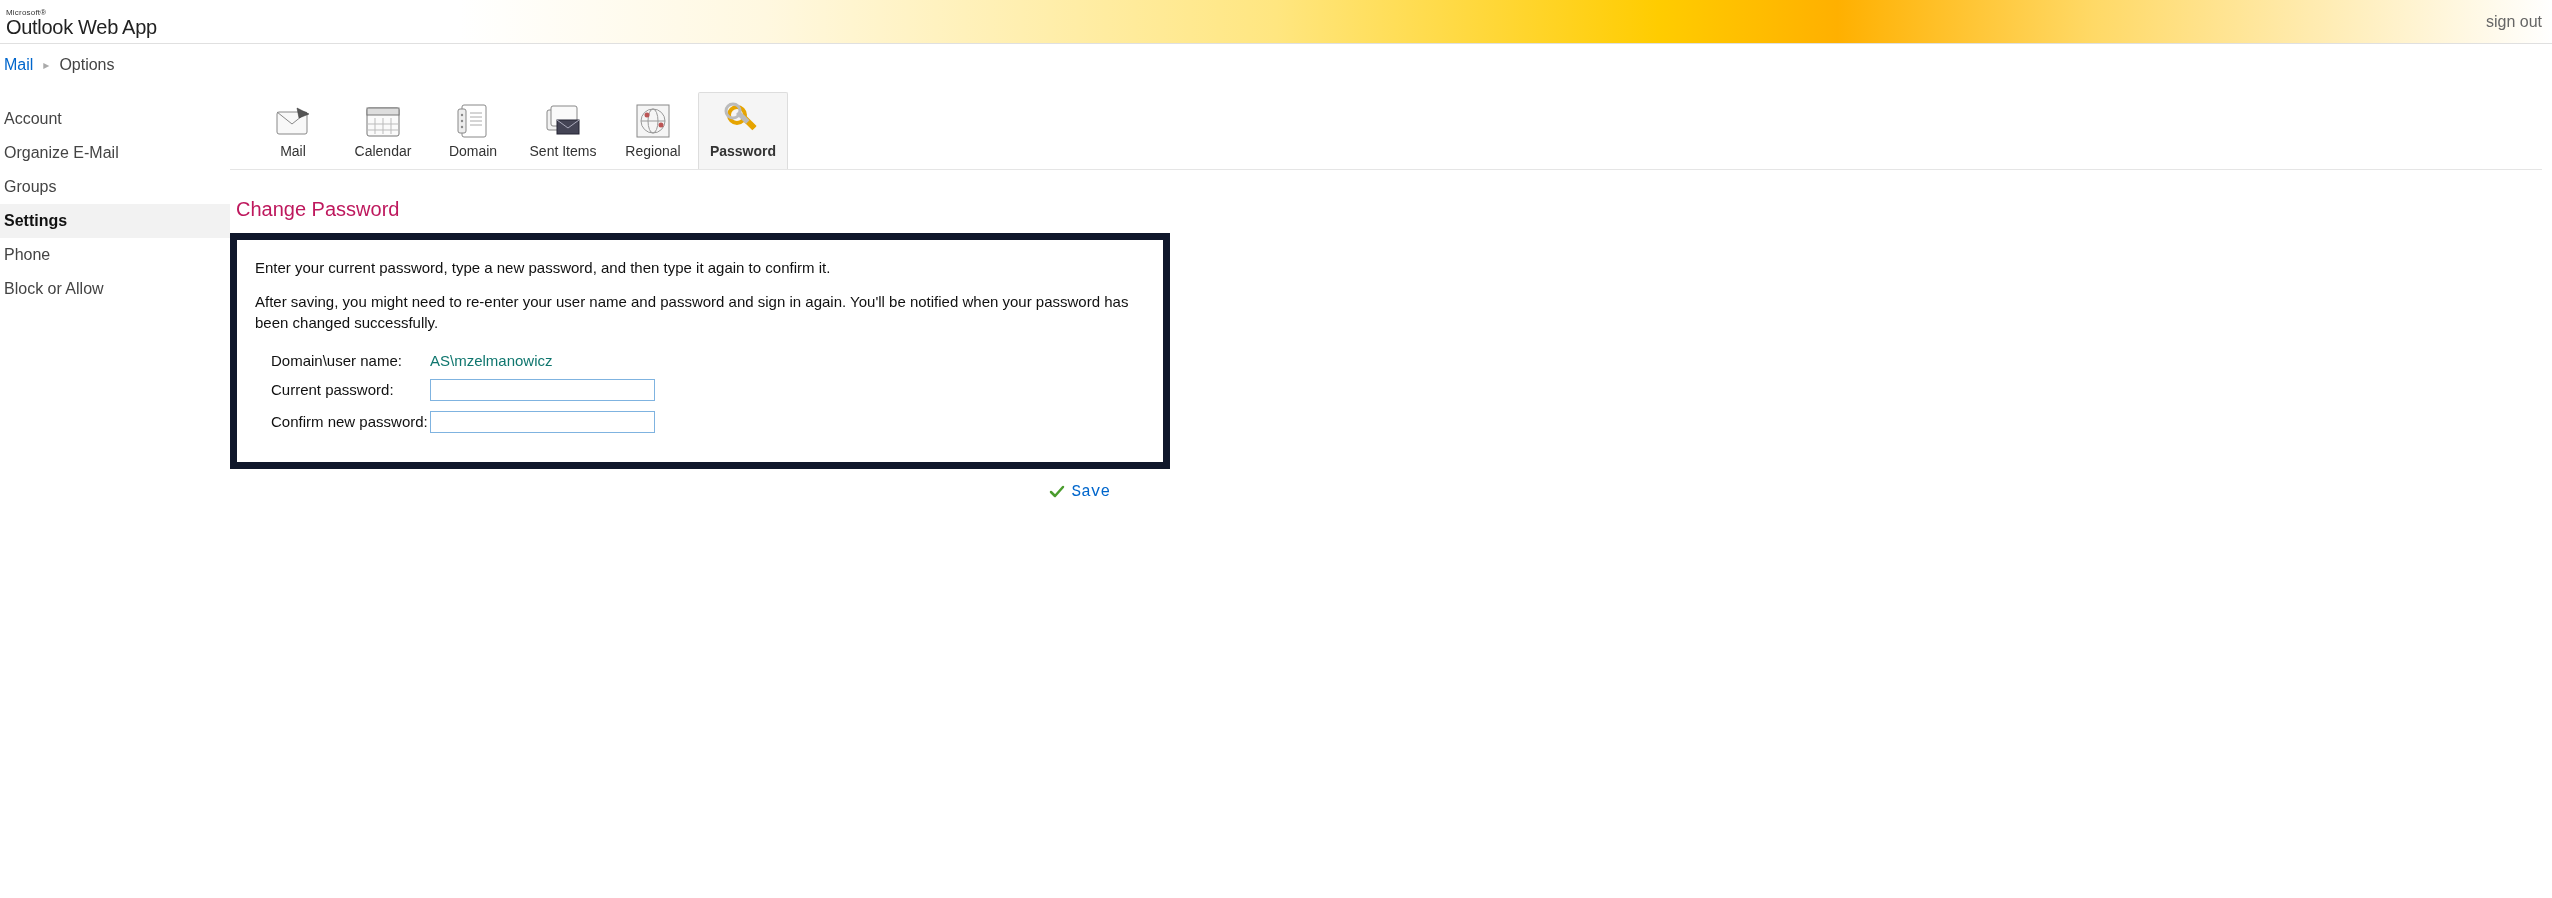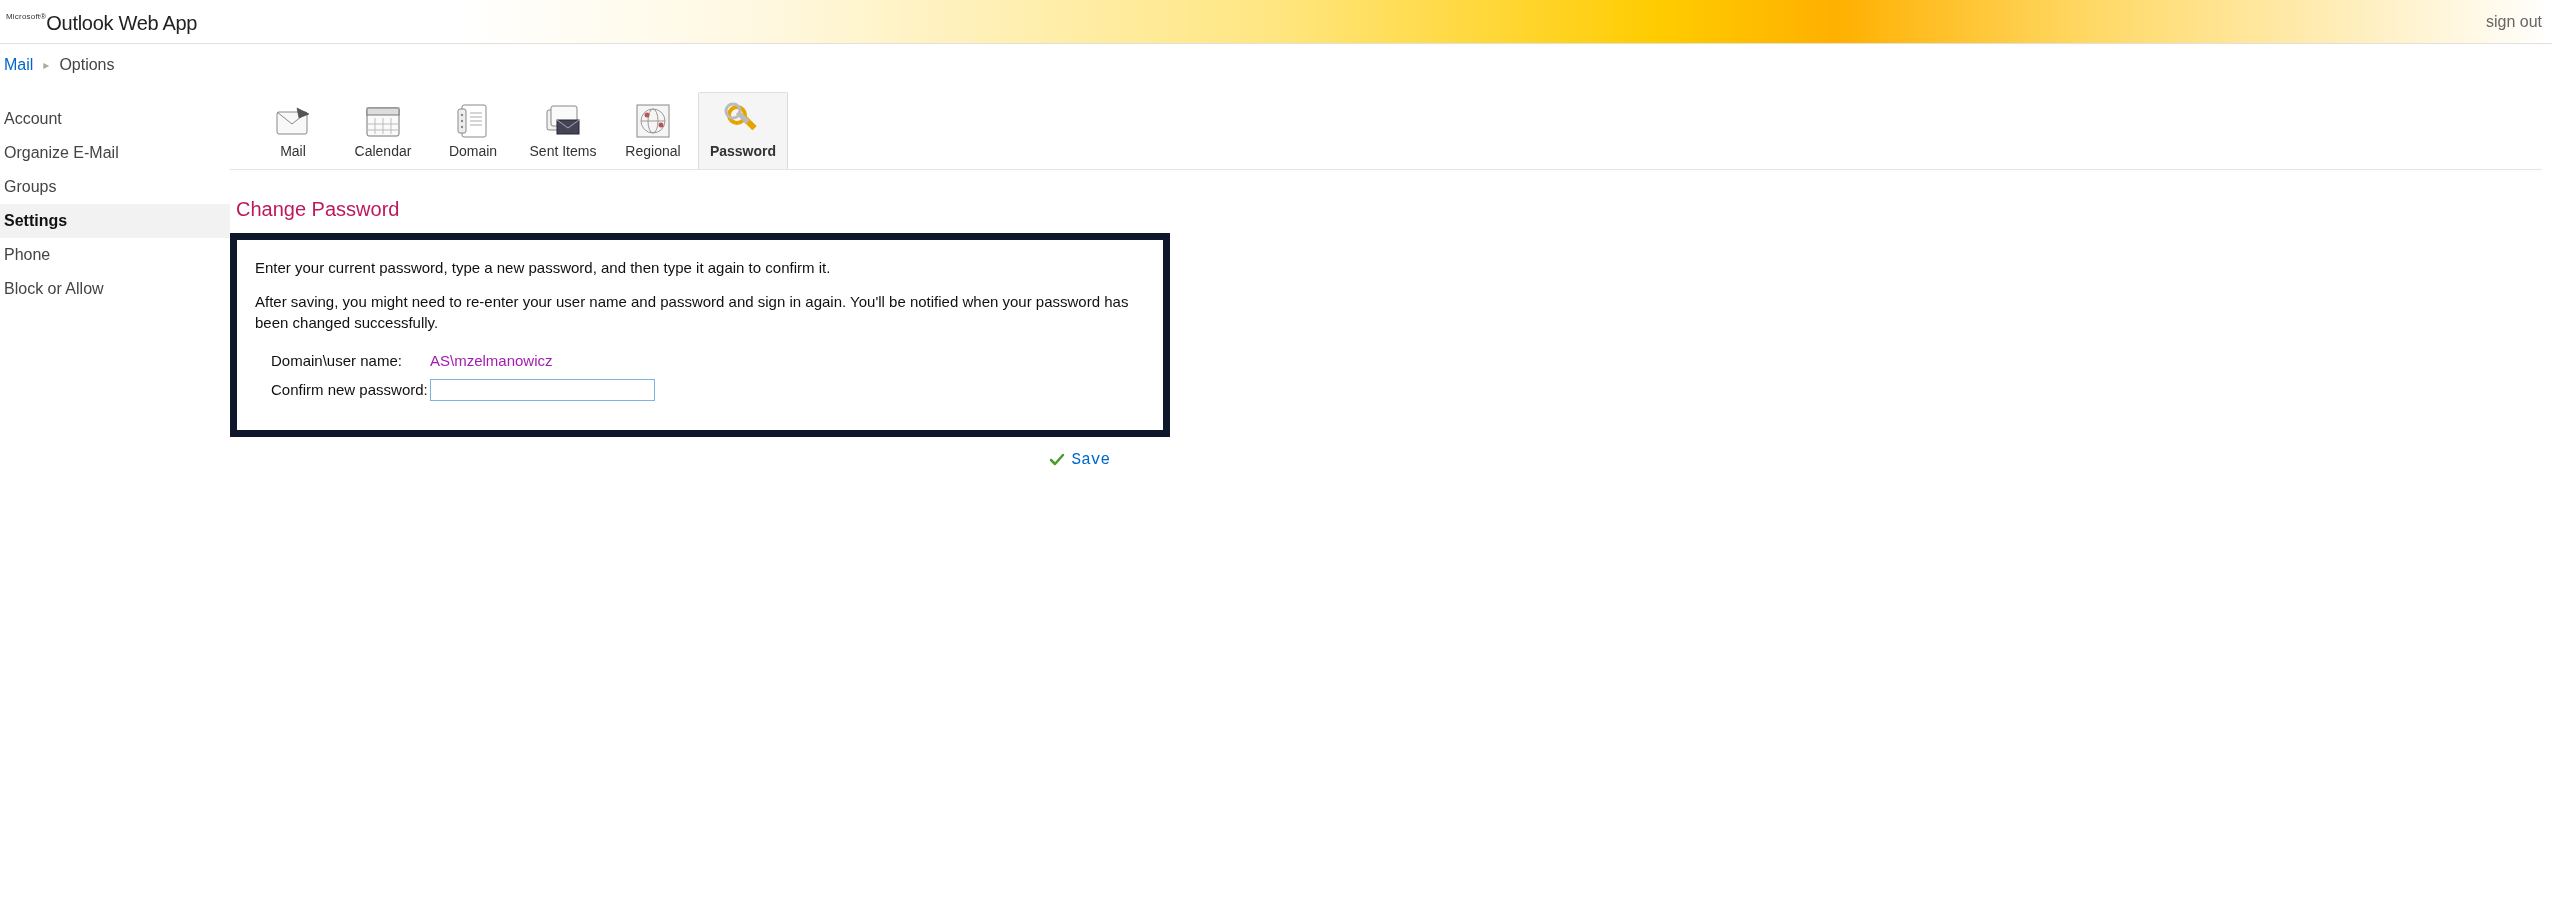--- a/index.html
+++ b/index.html
@@ -14,21 +14,21 @@
       border-bottom: 1px solid #e0e0e0;
       display: flex;
       align-items: center;
       justify-content: space-between;
       background: linear-gradient(90deg, #ffffff 0%, #ffffff 18%, #fff8e0 30%, #ffe680 50%, #ffcc00 65%, #ffb000 72%, #ffd966 82%, #ffffff 100%);
       padding: 0 10px 0 6px;
       position: relative;
     }
     .logo-wrap {
       display: flex;
-      flex-direction: row;
+      flex-direction: column;
       line-height: 1;
       padding-top: 2px;
     }
     .logo-ms {
       font-size: 8px;
       color: #333;
       letter-spacing: 0.2px;
     }
     .logo-text {
       font-size: 20px;
@@ -137,21 +137,21 @@
       padding: 5px 0;
     }
     .form-label {
       width: 175px;
       font-size: 15px;
       color: #111;
       padding-left: 16px;
     }
     .form-value {
       font-size: 15px;
-      color: #a21caf;
+      color: #0f766e;
     }
     .form-row input[type="password"] {
       width: 225px;
       height: 22px;
       border: 1px solid #7fb3e0;
       padding: 1px 4px;
       font-size: 13px;
     }
     .save-row {
       display: flex;
@@ -282,20 +282,24 @@
 
     <div class="panel-box">
       <p>Enter your current password, type a new password, and then type it again to confirm it.</p>
       <p>After saving, you might need to re-enter your user name and password and sign in again. You'll be notified when your password has been changed successfully.</p>
 
       <div class="form-row">
         <div class="form-label">Domain\user name:</div>
         <div class="form-value">AS\mzelmanowicz</div>
       </div>
       <div class="form-row">
+        <div class="form-label">Current password:</div>
+        <input type="password" value="" style="">
+      </div>
+      <div class="form-row">
         <div class="form-label">Confirm new password:</div>
         <input type="password" value="" style="">
       </div>
     </div>
 
     <div class="save-row">
       <span>
         <svg width="18" height="18" viewBox="0 0 18 18">
           <path d="M3 9 L7 13 L15 4" fill="none" stroke="#4a9c2d" stroke-width="2.5" stroke-linecap="round" stroke-linejoin="round"></path>
         </svg>

